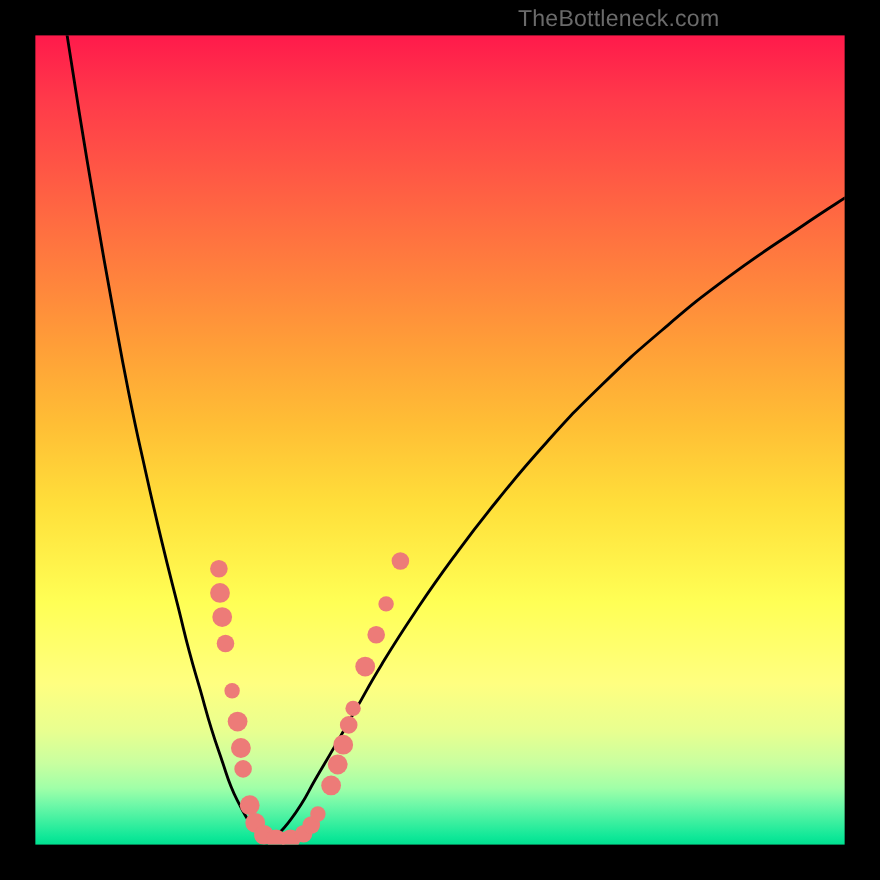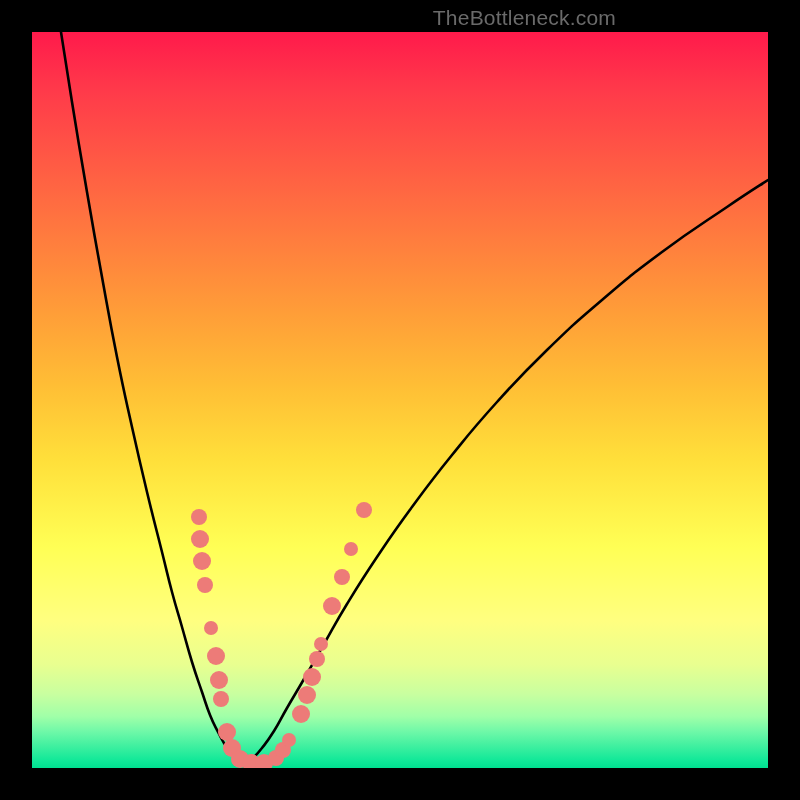--- a/index.html
+++ b/index.html
@@ -11,20 +11,21 @@
     overflow: hidden;
     font-family: Arial, Helvetica, sans-serif;
   }
   .frame {
     position: absolute;
     top: 0;
     left: 0;
     width: 632px;
     height: 800px;
     background: #000;
+    padding-left: 38px;
   }
   .plot {
     position: absolute;
     top: 32px;
     left: 32px;
     width: 736px;
     height: 736px;
     overflow: hidden;
   }
   

